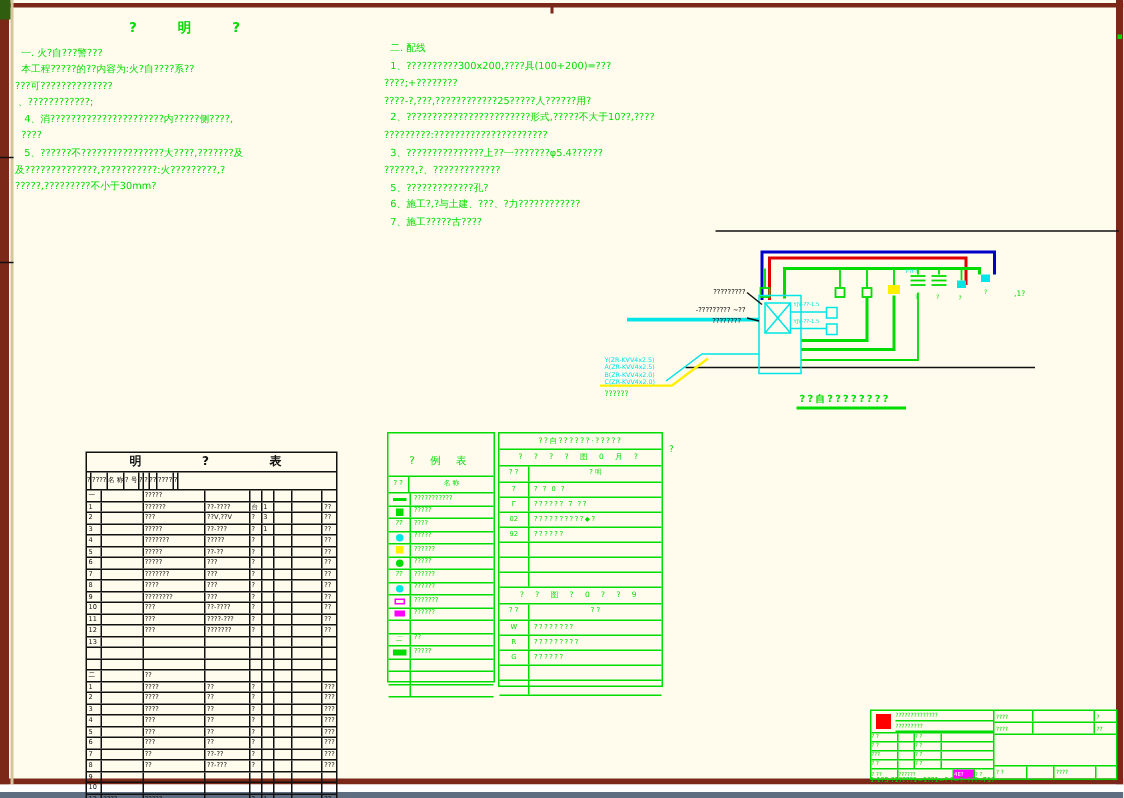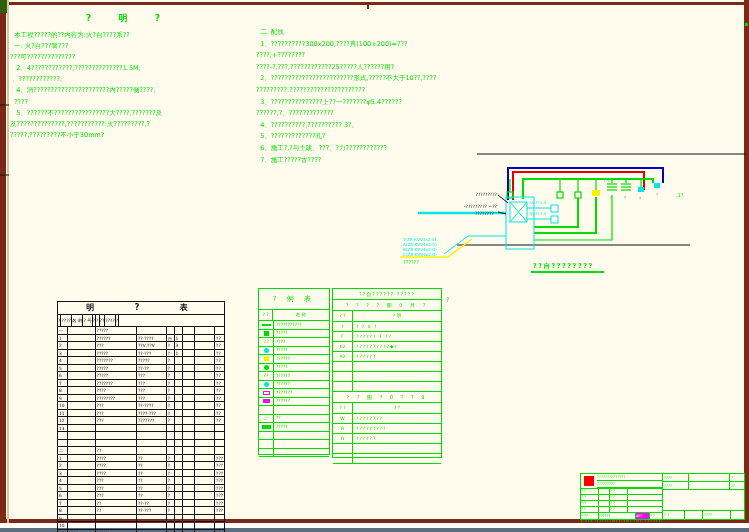--- a/index.html
+++ b/index.html
@@ -43,21 +43,21 @@
   .lt-title{height:12px;border-bottom:1px solid #111;text-align:center;font-size:8px;font-weight:bold;letter-spacing:8px;line-height:12px;white-space:pre;}
   .lt-head{display:flex;height:11px;border-bottom:1px solid #111;}
   .lt-head span{font-size:4.5px;line-height:11px;text-align:center;overflow:hidden;white-space:nowrap;border-right:1px solid #111;box-sizing:border-box;}
   .lt-row{display:flex;height:7.5px;border-bottom:1px solid #111;box-sizing:border-box;}
   .lt-row span{font-size:4.4px;line-height:7px;overflow:hidden;white-space:nowrap;border-right:1px solid #111;box-sizing:border-box;padding-left:1px;}
   .c0{width:10px;}.c1{width:28px;}.c2{width:42px;}.c3{width:30px;}.c4{width:8px;}
   .c5{width:9px;}.c6{width:12px;}.c7{width:20px;}.c8{width:9px;border-right:none!important;}
   
   .gtable{position:absolute;box-sizing:border-box;border:1px solid #00DC00;color:#00DC00;}
   .legend{left:258px;top:288px;width:72px;height:167px;}
-  .lg-title{height:20px;border-bottom:1px solid #00DC00;text-align:center;font-size:7px;line-height:20px;letter-spacing:4px;white-space:pre;}
+  .lg-title{height:20px;border-bottom:1px solid #00DC00;text-align:center;font-size:7px;line-height:20px;letter-spacing:4px;white-space:pre;margin-top:8px;}
   .lg-head{display:flex;height:10px;border-bottom:1px solid #00DC00;}
   .lg-head span{font-size:4.5px;line-height:10px;text-align:center;}
   .lg-row{display:flex;height:8.5px;border-bottom:1px solid #00DC00;box-sizing:border-box;align-items:center;}
   .lg-sym{width:14px;border-right:1px solid #00DC00;align-self:stretch;display:flex;align-items:center;justify-content:center;}
   .lg-head .h-sym{width:14px;border-right:1px solid #00DC00;box-sizing:border-box;}
   .lg-head .h-name{flex:1;}
   .lg-name{flex:1;font-size:4.4px;line-height:8px;overflow:hidden;white-space:nowrap;padding-left:2px;}
   .sym{display:inline-block;font-size:4.5px;line-height:5px;color:#00DC00;}
   .sy-dash{width:9px;height:2px;background:#00DC00;}
   .sy-sqg{width:5px;height:5px;background:#00DC00;}
@@ -115,42 +115,40 @@
   <div class="fr fr-left"></div>
   <div class="fr fr-right"></div>
   <div class="fr-left-inner"></div>
   <div class="corner-green"></div>
   <div class="bottom-white"></div>
   <div class="bottom-strip"></div>
 
   <div class="notes-title">?  明  ?</div>
   <div class="notes-left">
 
-  <div class="nline">  本工程?????的??内容为:火?自????系??</div>
-      <div class="nline">  一. 火?自???警???</div>
+  <div class="nline">  一. 火?自???警???</div>
+      <div class="nline">  本工程?????的??内容为:火?自????系??</div>
       <div class="nline">???可??????????????</div>
-      <div class="nline">   2、4????????????,??????????????1.5M;</div>
       <div class="nline"> 、????????????;</div>
       <div class="nline">   4、消??????????????????????内?????侧????,</div>
       <div class="nline">  ????</div>
       <div class="nline">   5、??????不????????????????大????,???????及</div>
       <div class="nline">及??????????????,???????????:火?????????,?</div>
       <div class="nline">?????,?????????不小于30mm?</div>
     </div>
   <div class="notes-right">
 
   <div class="nline">  二. 配线</div>
       <div class="nline">  1、??????????300x200,????具(100+200)=???</div>
       <div class="nline">????;+????????</div>
       <div class="nline">????-?,???,????????????25?????人??????用?</div>
       <div class="nline">  2、????????????????????????形式,?????不大于10??,????</div>
       <div class="nline">?????????:??????????????????????</div>
       <div class="nline">  3、???????????????上??一???????φ5.4??????</div>
       <div class="nline">??????,?、?????????????</div>
-      <div class="nline">  4、??????????,?????????? 3?。</div>
       <div class="nline">  5、?????????????孔?</div>
       <div class="nline">  6、施工?,?与土建、???、?力????????????</div>
       <div class="nline">  7、施工?????古????</div>
     </div>
 
   <svg class="overlay" width="749" height="532" viewBox="0 0 749 532">
     <line x1="0" y1="105" x2="9" y2="105" class="blk"></line>
     <line x1="0" y1="175" x2="9" y2="175" class="blk"></line>
     <line x1="368" y1="2" x2="368" y2="9" stroke="#7B2818" stroke-width="2"></line>
     <rect x="745" y="23" width="3" height="3" fill="#00DC00"></rect>

